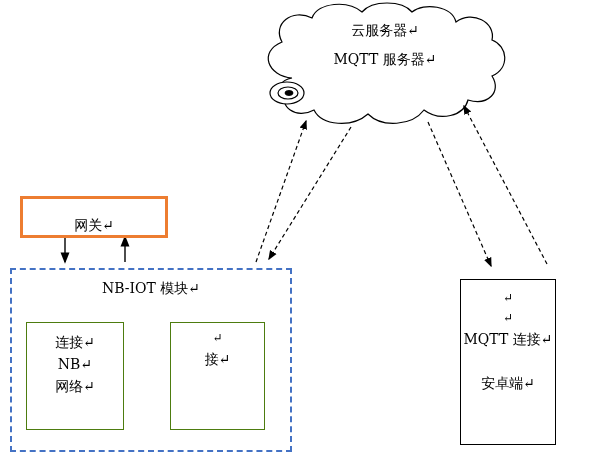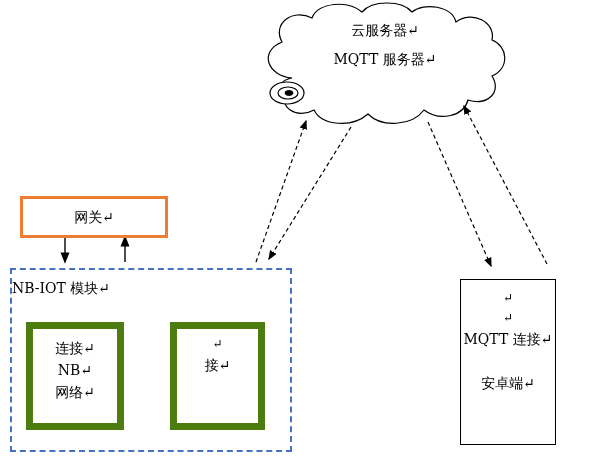--- a/index.html
+++ b/index.html
@@ -7,29 +7,29 @@
     position:relative;width:600px;height:459px;background:#ffffff;
     font-family:"DejaVu Serif","Liberation Serif",serif;color:#000;overflow:hidden;
   }
   .abs{position:absolute;}
   .txt{font-size:14px;line-height:1.45;text-align:center;}
   svg.layer{position:absolute;left:0;top:0;width:600px;height:459px;}
 
   .gateway-box{
     left:20px;top:196px;width:142px;height:36px;
     border:3px solid #ED7D31;background:#fff;
-    display:flex;align-items:center;justify-content:center;
+    display:flex;align-items:flex-end;justify-content:center;
   }
   .nbiot-box{
     left:10px;top:268px;width:278px;height:180px;
     border:2px dashed #4472C4;background:transparent;
   }
-  .nbiot-title{left:0;top:8px;width:100%;text-align:left;}
+  .nbiot-title{left:0;top:8px;width:100%;text-align:center;}
   .inner-box{
-    border:7px solid #4d7c0f;background:#fff;
+    border:1px solid #4d7c0f;background:#fff;
     display:flex;flex-direction:column;align-items:center;
   }
   .box-connect{left:26px;top:322px;width:98px;height:108px;padding-top:8px;box-sizing:border-box;}
   .box-mqtt{left:170px;top:322px;width:95px;height:108px;padding-top:5px;box-sizing:border-box;}
   .android-box{
     left:460px;top:279px;width:96px;height:166px;
     border:1px solid #000;background:#fff;
     display:flex;flex-direction:column;align-items:center;
     padding-top:8px;box-sizing:border-box;
   }

